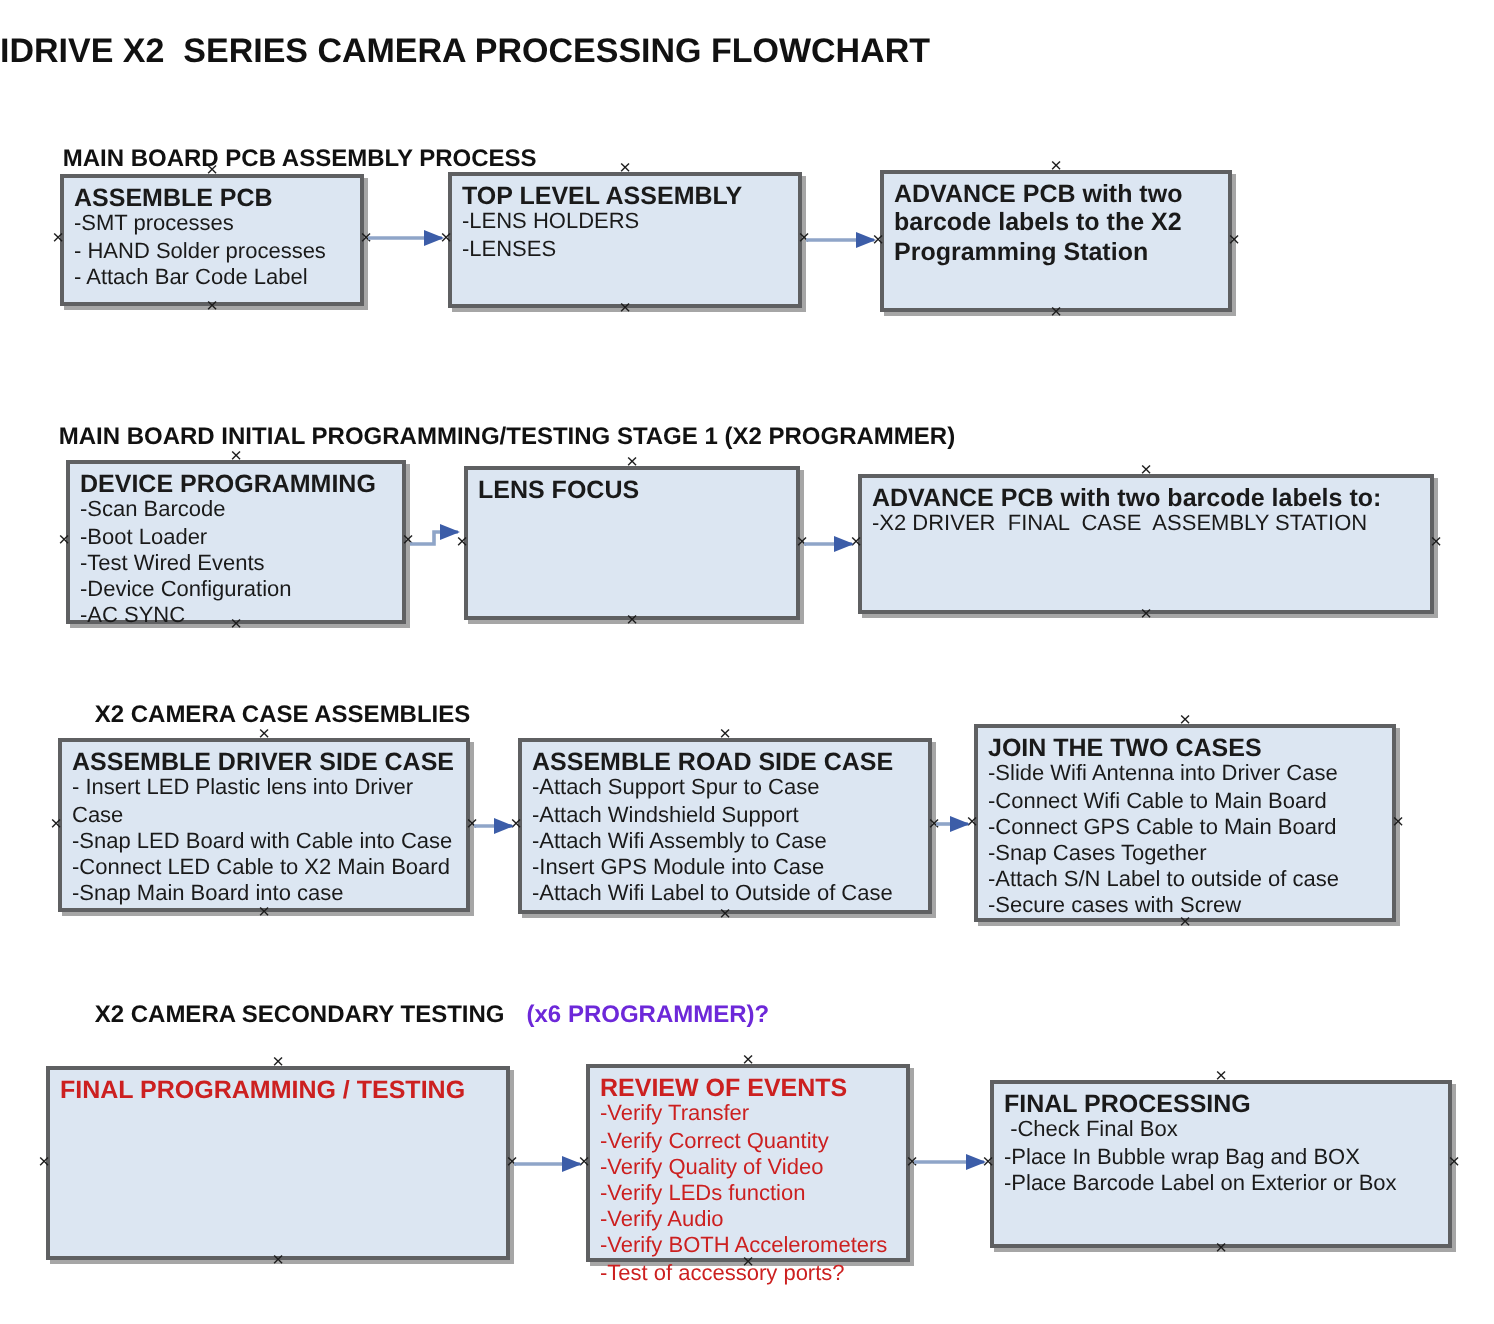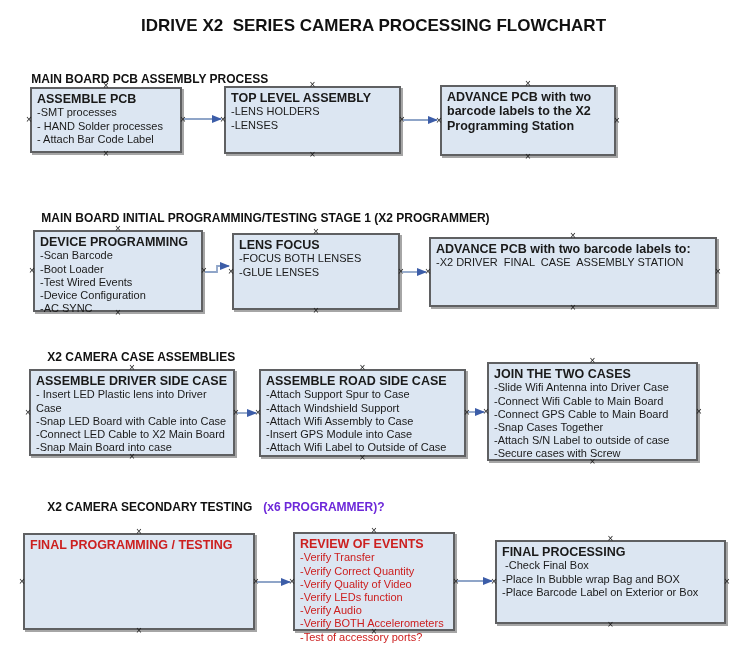--- a/index.html
+++ b/index.html
@@ -5,21 +5,21 @@
   html, body { margin: 0; padding: 0; background: #ffffff; }
   body {
     width: 747px; height: 662px; overflow: hidden;
     font-family: "Liberation Sans", sans-serif;
     -webkit-font-smoothing: antialiased;
   }
   .canvas { position: relative; width: 747px; height: 662px; }
 
   .main-title {
     position: absolute; left: 0; top: 16px; width: 747px;
-    text-align: center; font-size: 17px; font-weight: bold; color: #111;
+    font-size: 17px; font-weight: bold; color: #111;
     white-space: pre;
   }
   .sec-heading {
     position: absolute; font-size: 12px; font-weight: bold; color: #111;
     white-space: pre;
   }
   .sec-heading .red-part { color: #6d28d9; margin-left: 11px; }
 
   .flowbox {
     position: absolute;
@@ -52,21 +52,21 @@
 </head>
 <body>
 
 <div class="canvas">
 
   <div class="main-title">IDRIVE X2  SERIES CAMERA PROCESSING FLOWCHART</div>
 
   <div class="sec-heading" style="left:18px; top:58px;">
     <span>MAIN BOARD PCB ASSEMBLY PROCESS</span>
   </div>
-  <div class="sec-heading" style="left:28px; top:197px;">
+  <div class="sec-heading" style="left:16px; top:197px;">
     <span>MAIN BOARD INITIAL PROGRAMMING/TESTING STAGE 1 (X2 PROGRAMMER)</span>
   </div>
   <div class="sec-heading" style="left:34px; top:336px;text-align:center;">
     <span>X2 CAMERA CASE ASSEMBLIES</span>
   </div>
   <div class="sec-heading" style="left:34px; top:486px;">
     <span>X2 CAMERA SECONDARY TESTING</span><span class="red-part">(x6 PROGRAMMER)?</span>
   </div>
 
   <div class="flowbox" style="left:30px; top:87px; width:152px; height:66px;">
@@ -110,24 +110,20 @@
         <div class="line">-Device Configuration</div>
         <div class="line">-AC SYNC</div>
       </div>
   <span class="handle h-n">×</span>
       <span class="handle h-s">×</span>
       <span class="handle h-w">×</span>
       <span class="handle h-e">×</span>
     </div>
   <div class="flowbox" style="left:232px; top:233px; width:168px; height:77px;">
     <div class="btitle">LENS FOCUS</div>
-    <div class="blines">
-        <div class="line">-FOCUS BOTH LENSES</div>
-        <div class="line">-GLUE LENSES</div>
-      </div>
   <span class="handle h-n">×</span>
       <span class="handle h-s">×</span>
       <span class="handle h-w">×</span>
       <span class="handle h-e">×</span>
     </div>
   <div class="flowbox" style="left:429px; top:237px; width:288px; height:70px;">
     <div class="btitle">ADVANCE PCB with two barcode labels to:</div>
     <div class="blines">
         <div class="line">-X2 DRIVER  FINAL  CASE  ASSEMBLY STATION</div>
       </div>

